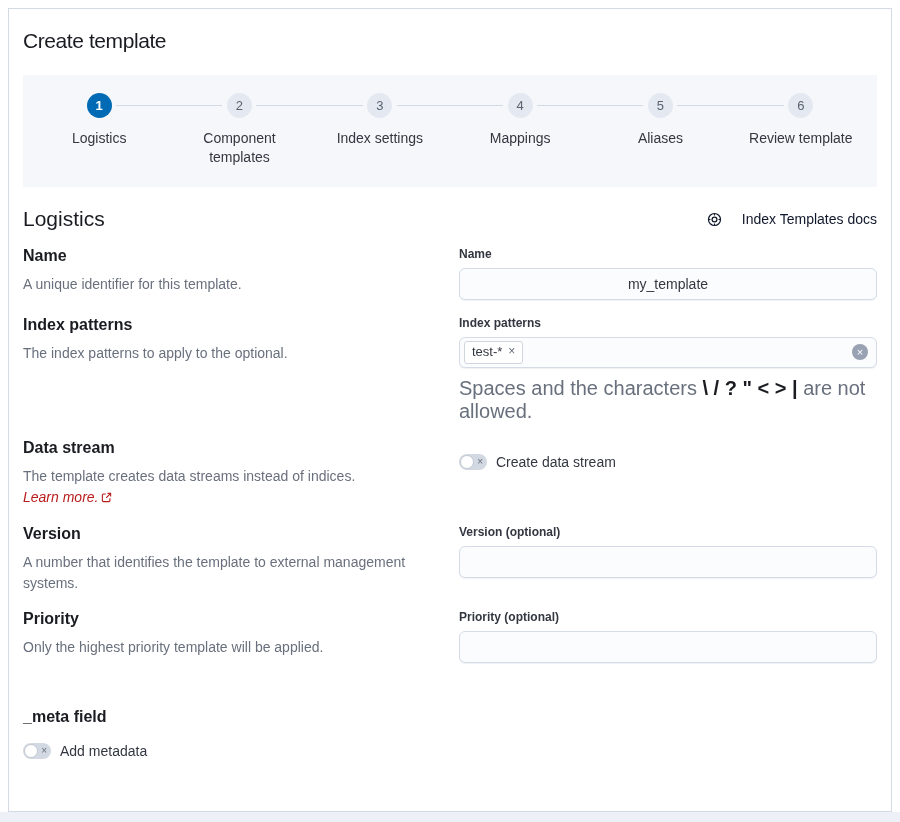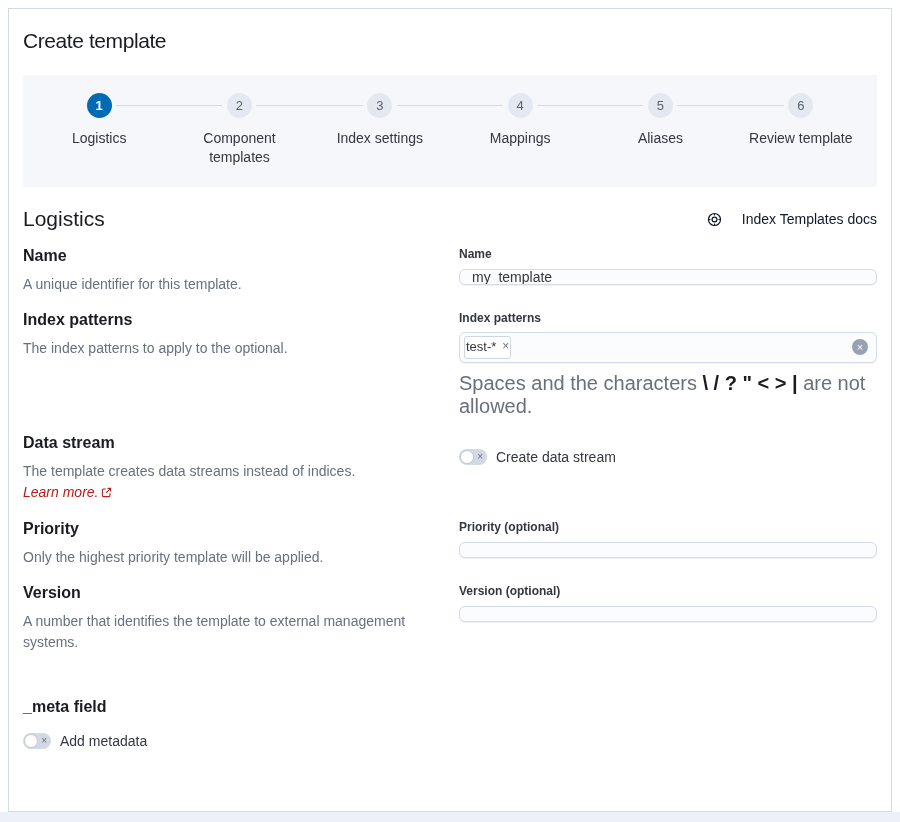--- a/index.html
+++ b/index.html
@@ -97,51 +97,52 @@
     align-items: start;
   }
   .row-title { font-size: 16px; font-weight: 600; color: #1a1c21; margin: 0 0 9px 0; }
   .row-desc { font-size: 14px; color: #69707d; line-height: 1.5; margin: 0; padding-right: 30px; }
   .inline-link { color: #b91c1c; text-decoration: none; cursor: pointer; white-space: nowrap; font-style: italic; }
   .ext-icon { display: inline-block; vertical-align: -1px; margin-left: 3px; }
 
   .field-label { font-size: 12px; font-weight: 700; color: #343741; margin-bottom: 7px; }
   .text-input {
     width: 100%;
-    height: 16px;
+    height: 32px;
     background: #fbfcfd;
     border: 1px solid #d5dce7;
     border-radius: 6px;
     padding: 0 12px;
     font-size: 14px;
     color: #343741;
     font-family: "Liberation Sans", "DejaVu Sans", sans-serif;
     box-shadow: 0 1px 1px rgba(152,162,179,0.15);
     outline: none;
+    text-align: center;
   }
 
   
   .combo {
     position: relative;
     background: #fbfcfd;
     border: 1px solid #d5dce7;
     border-radius: 6px;
     min-height: 30px;
     display: flex;
     align-items: center;
     padding: 3px 30px 3px 4px;
     box-shadow: 0 1px 1px rgba(152,162,179,0.15);
   }
   .pill {
     background: #ffffff;
     border: 1px solid #cfd6e0;
     border-radius: 3px;
     font-size: 13px;
     color: #343741;
-    padding: 2px 1px;
+    padding: 2px 7px;
     display: inline-flex;
     align-items: center;
     gap: 6px;
     line-height: 1.3;
   }
   .pill-x { color: #69707d; font-size: 12px; cursor: pointer; }
   .combo-clear {
     position: absolute;
     right: 8px; top: 50%;
     transform: translateY(-50%);
@@ -290,36 +291,36 @@
           <span class="switch-knob"></span>
           <span class="switch-x">×</span>
         </span>
         <span>Create data stream</span>
       </div>
     </div>
   </div>
 
   <div class="form-row">
     <div>
+      <h3 class="row-title">Version</h3>
+      <p class="row-desc">A number that identifies the template to external management systems.</p>
+    </div>
+    <div>
+      <div class="field-label">Version (optional)</div>
+      <input class="text-input" type="text" value="" style="">
+    </div>
+  </div>
+
+  <div class="form-row">
+    <div>
       <h3 class="row-title">Priority</h3>
       <p class="row-desc">Only the highest priority template will be applied.</p>
     </div>
     <div>
       <div class="field-label">Priority (optional)</div>
-      <input class="text-input" type="text" value="" style="">
-    </div>
-  </div>
-
-  <div class="form-row">
-    <div>
-      <h3 class="row-title">Version</h3>
-      <p class="row-desc">A number that identifies the template to external management systems.</p>
-    </div>
-    <div>
-      <div class="field-label">Version (optional)</div>
       <input class="text-input" type="text" value="" style="">
     </div>
   </div>
 
   <div class="meta-block">
     <h3 class="row-title">_meta field</h3>
     <div class="switch-row meta-toggle">
       <span class="switch">
         <span class="switch-knob"></span>
         <span class="switch-x">×</span>

